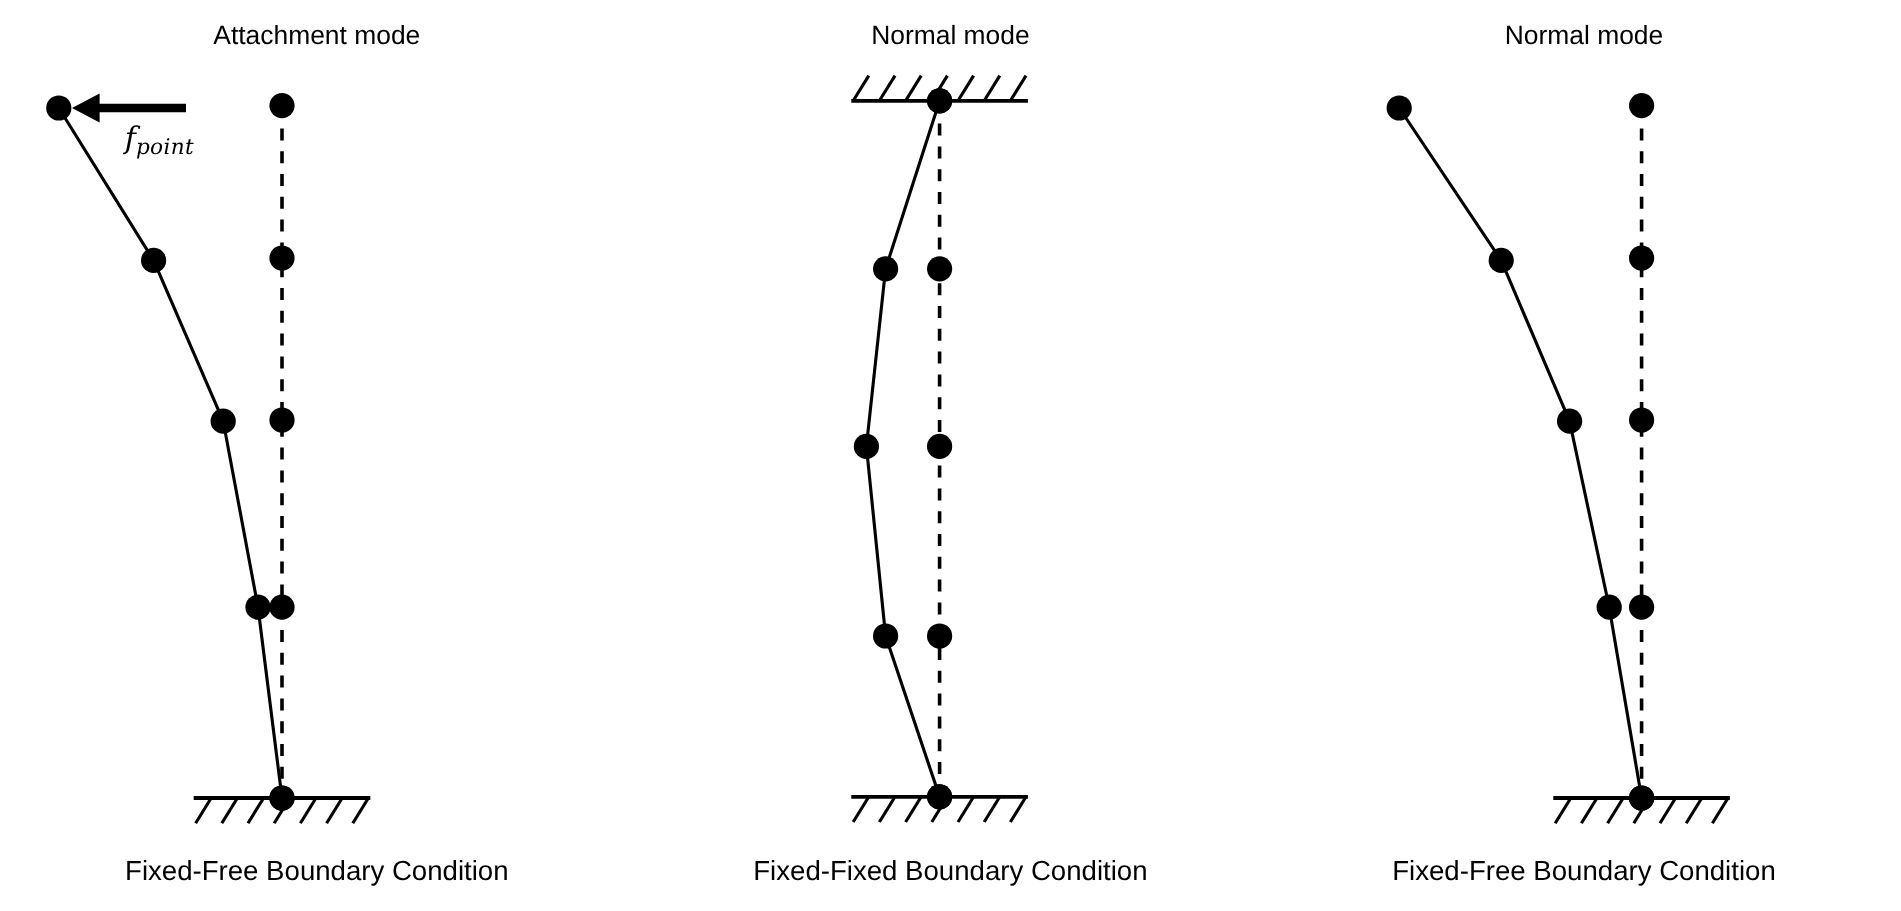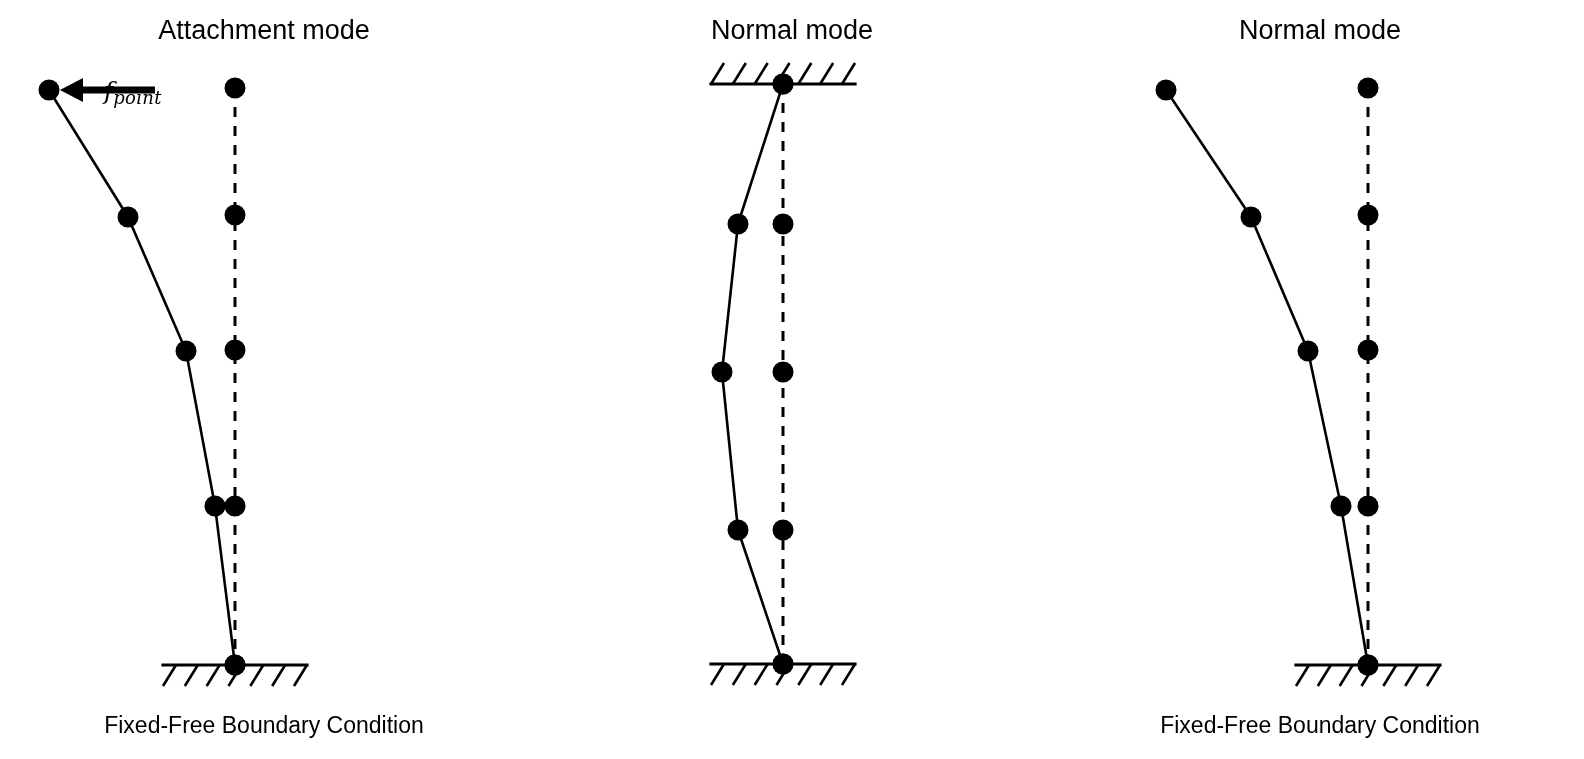--- a/index.html
+++ b/index.html
@@ -24,21 +24,21 @@
     top: 0;
     width: 528px;
     height: 759px;
   }
   .panel-title {
     position: absolute;
     top: 14px;
     left: 0;
     width: 100%;
     text-align: center;
-    font-size: 27px;
+    font-size: 22px;
     line-height: 32px;
     white-space: nowrap;
   }
   .panel-caption {
     position: absolute;
     top: 708px;
     left: 0;
     width: 100%;
     text-align: center;
     font-size: 23px;
@@ -50,20 +50,21 @@
     top: 0;
     left: 0;
   }
   .force-label {
     position: absolute;
     font-family: "DejaVu Serif", serif;
     font-style: italic;
     font-size: 25px;
     line-height: 25px;
     white-space: nowrap;
+    margin-top: 24px;
   }
   .force-label .sub {
     font-size: 18px;
     vertical-align: -0.28em;
     letter-spacing: 0.3px;
   }
 </style>
 </head>
 <body>
 
@@ -122,20 +123,21 @@
         <circle cx="783" cy="372" r="10.5" fill="#000000"></circle>
         <circle cx="783" cy="530" r="10.5" fill="#000000"></circle>
         <circle cx="783" cy="664" r="10.5" fill="#000000"></circle>
         <circle cx="783" cy="84" r="10.5" fill="#000000"></circle>
         <circle cx="738" cy="224" r="10.5" fill="#000000"></circle>
         <circle cx="722" cy="372" r="10.5" fill="#000000"></circle>
         <circle cx="738" cy="530" r="10.5" fill="#000000"></circle>
         <circle cx="783" cy="664" r="10.5" fill="#000000"></circle>
       </svg>
       <div class="panel-title">Normal mode</div>
+      <div class="panel-caption">Fixed-Fixed Boundary Condition</div>
     </div>
     <div class="panel" style="left: 1056px;">
       <svg width="1584" height="759" viewBox="0 0 1584 759" class="panel-svg" style="left: -1056px;">
         <polyline points="1368,88 1368,215 1368,350 1368,506 1368,665" fill="none" stroke="#000000" stroke-width="3" stroke-dasharray="10 9" stroke-linecap="butt"></polyline>
         <polyline points="1166,90 1251,217 1308,351 1341,506 1368,665" fill="none" stroke="#000000" stroke-width="2.6" stroke-linejoin="round" stroke-linecap="round"></polyline>
         <line x1="1296" y1="665" x2="1440" y2="665" stroke="#000000" stroke-width="3.2" stroke-linecap="square"></line>
         <line x1="1309" y1="665" x2="1296" y2="686" stroke="#000000" stroke-width="2.6" stroke-linecap="butt"></line>
         <line x1="1330.8333333333333" y1="665" x2="1317.8333333333333" y2="686" stroke="#000000" stroke-width="2.6" stroke-linecap="butt"></line>
         <line x1="1352.6666666666667" y1="665" x2="1339.6666666666667" y2="686" stroke="#000000" stroke-width="2.6" stroke-linecap="butt"></line>
         <line x1="1374.5" y1="665" x2="1361.5" y2="686" stroke="#000000" stroke-width="2.6" stroke-linecap="butt"></line>

